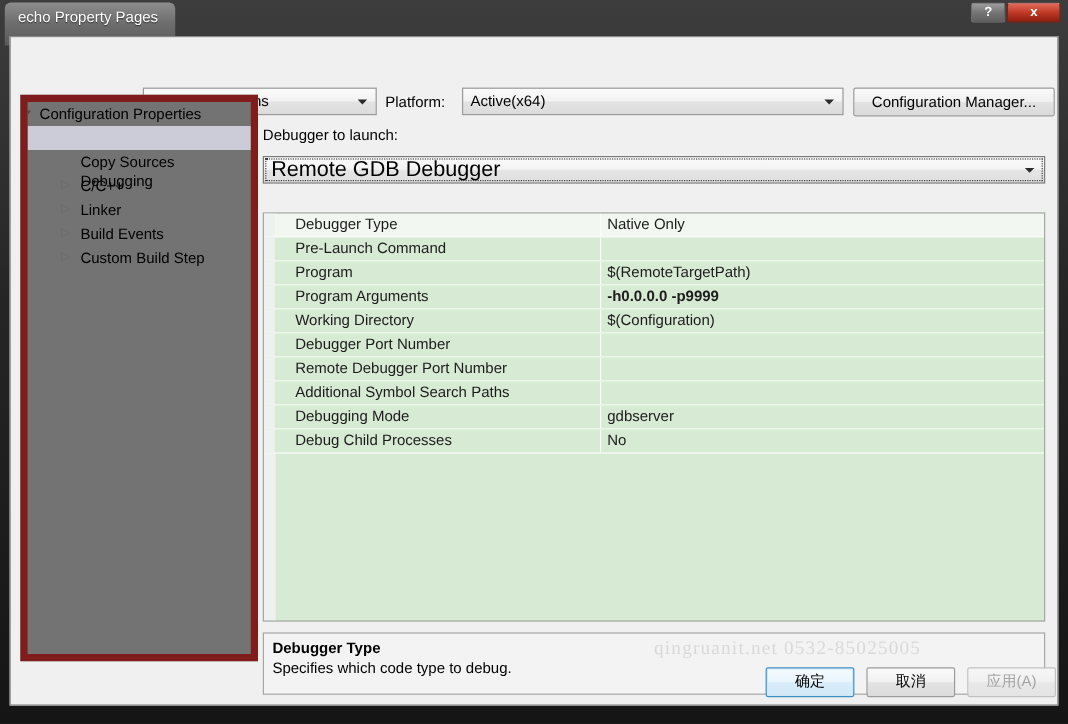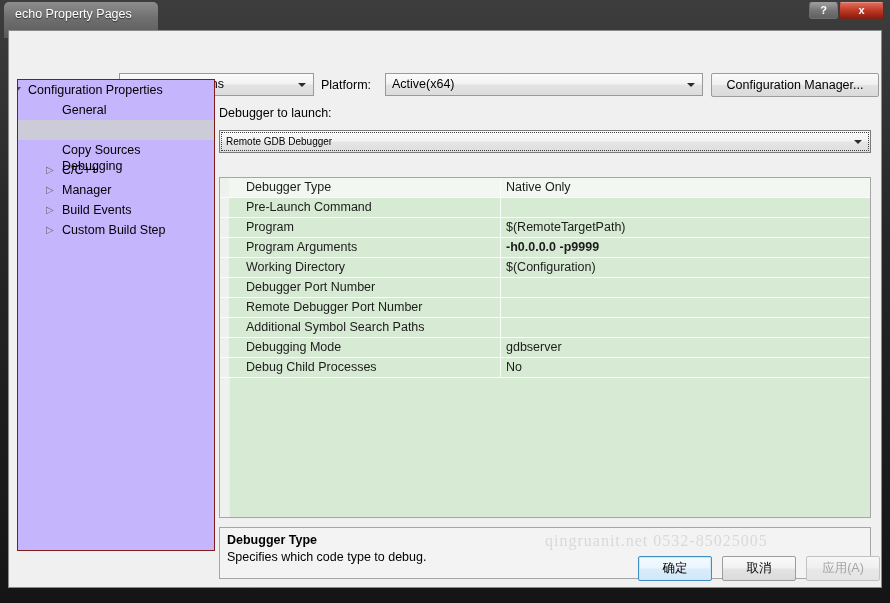--- a/index.html
+++ b/index.html
@@ -28,21 +28,21 @@
   }
   .titlebar {
     position: absolute;
     left: 0; top: 0;
     width: 890px; height: 30px;
   }
   .title-tab {
     position: absolute;
     left: 4px; top: 2px;
     height: 36px;
-    padding: 0 26px 0 11px;
+    padding: 0 14px 0 11px;
     background: linear-gradient(180deg,#8d8d8d 0%, #6f6f6f 45%, #5a5a5a 100%);
     border-top-left-radius: 5px;
     border-top-right-radius: 5px;
     color: #fff;
     font-size: 12.5px;
     line-height: 25px;
     white-space: nowrap;
     text-shadow: 0 1px 1px rgba(0,0,0,.6);
   }
   .caption-buttons {
@@ -133,22 +133,22 @@
   }
   #btn-config-manager {
     left: 702px; top: 42px; width: 168px; height: 24px; line-height: 22px;
   }
 
   
   .treepanel {
     position: absolute;
     left: 8px; top: 48px;
     width: 198px; height: 472px;
-    background: #c4b5fd;
-    border: 1px solid #7f1d1d;
+    background: #737373;
+    border: 6px solid #7f1d1d;
     box-sizing: border-box;
     overflow: hidden;
   }
   .tree-row {
     position: relative;
     height: 20px;
     line-height: 20px;
     font-size: 12.5px;
     white-space: nowrap;
     color: #000;
@@ -202,21 +202,21 @@
     left: 0; top: 27px;
     font-size: 12.5px;
   }
   #combo-debugger {
     position: absolute;
     left: 0; top: 51px;
     width: 652px; height: 23px;
     background: linear-gradient(180deg,#fbfbfb 0%, #f3f3f3 48%, #e5e5e5 52%, #dedede 100%);
     border: 1px solid #7a7a7a;
     box-sizing: border-box;
-    font-size: 10px;
+    font-size: 18px;
     line-height: 21px;
   }
   #combo-debugger .focusring {
     position: absolute;
     left: 1px; top: 1px; right: 1px; bottom: 1px;
     border: 1px dotted #404040;
     pointer-events: none;
   }
   #combo-debugger .ctext {
     position: absolute;
@@ -388,36 +388,33 @@
 
       <div class="pushbtn" id="btn-config-manager">Configuration Manager...</div>
     </div>
 
     <div class="treepanel">
       <div id="tree-rows">
           <div class="tree-row">
             <span class="twisty tw-open" style="left: -8px;"></span>
             <span class="tree-label" style="left: 10px;">Configuration Properties</span>
           </div>
-          <div class="tree-row">
-            <span class="tree-label" style="left: 44px;">General</span>
-          </div>
           <div class="tree-row selected">
             <span class="tree-label" style="left: 44px; margin-top: 36px;">Debugging</span>
           </div>
           <div class="tree-row">
             <span class="tree-label" style="left: 44px;">Copy Sources</span>
           </div>
           <div class="tree-row">
             <span class="twisty tw-closed" style="left: 26px;"></span>
             <span class="tree-label" style="left: 44px; text-align: center;">C/C++</span>
           </div>
           <div class="tree-row">
             <span class="twisty tw-closed" style="left: 26px;"></span>
-            <span class="tree-label" style="left: 44px;">Manager</span>
+            <span class="tree-label" style="left: 44px;">Linker</span>
           </div>
           <div class="tree-row">
             <span class="twisty tw-closed" style="left: 26px;"></span>
             <span class="tree-label" style="left: 44px;">Build Events</span>
           </div>
           <div class="tree-row">
             <span class="twisty tw-closed" style="left: 26px;"></span>
             <span class="tree-label" style="left: 44px;">Custom Build Step</span>
           </div>
         </div>

